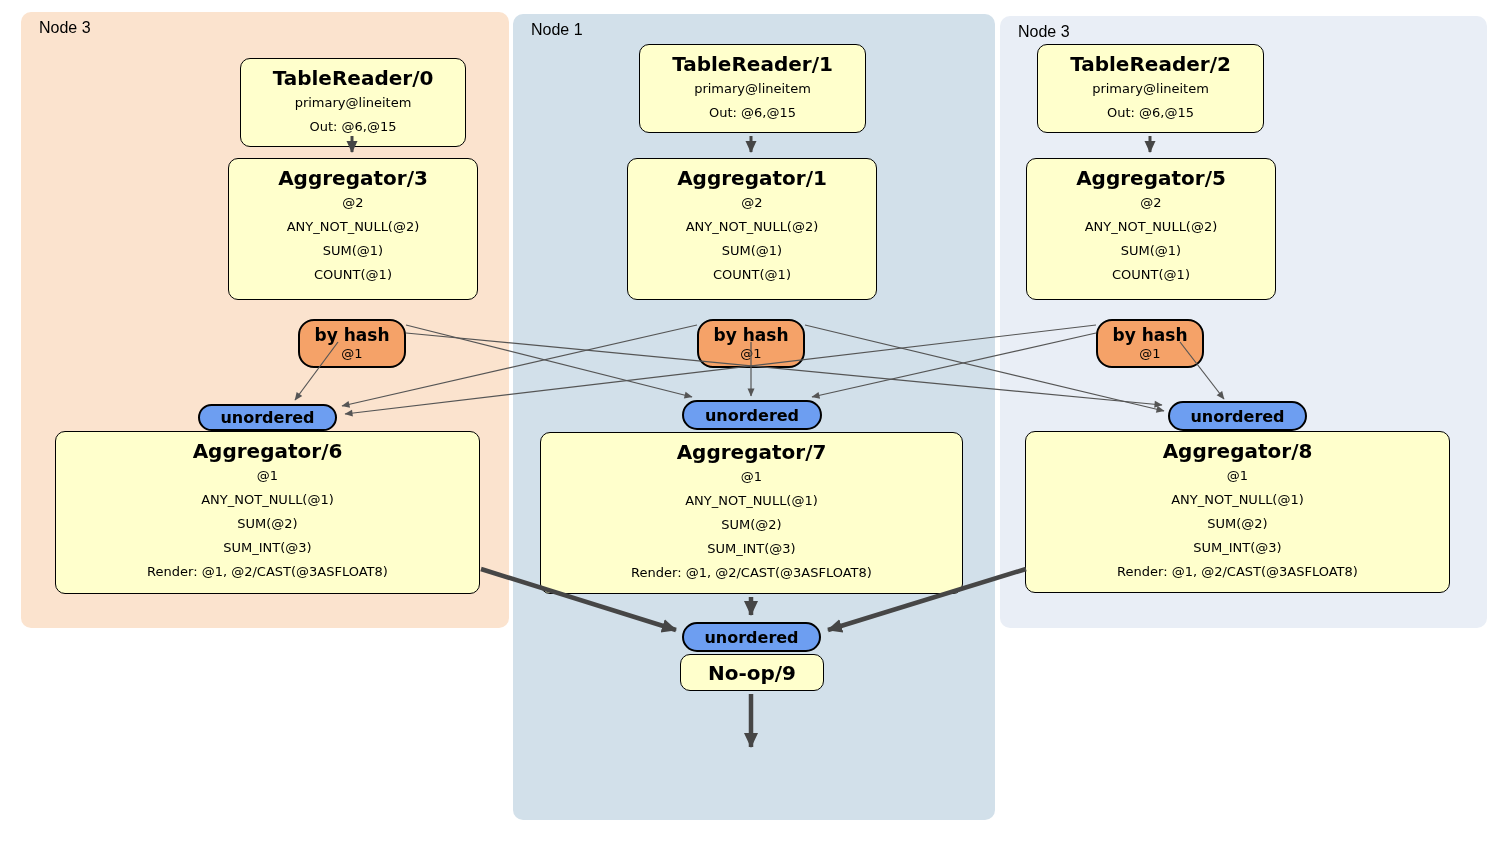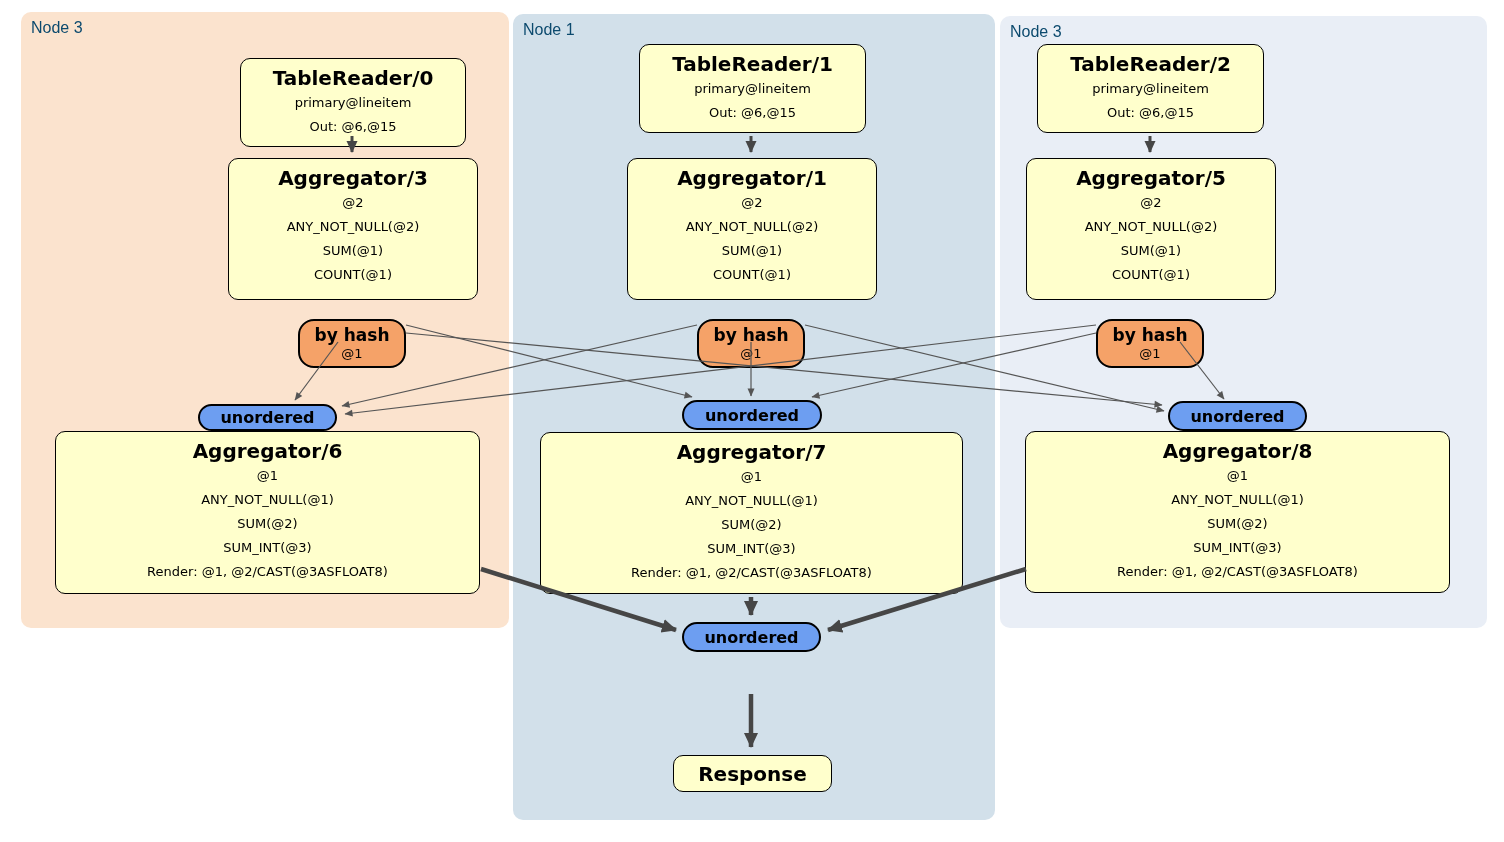--- a/index.html
+++ b/index.html
@@ -11,22 +11,22 @@
   html,body{background:var(--canvas_bg);}
   .canvas{
     position:relative;width:1504px;height:842px;background:var(--canvas_bg);
     font-family:"DejaVu Sans",sans-serif;color:#000;overflow:hidden;
   }
   .region{position:absolute;border-radius:10px;}
   .region-node3{left:21px;top:12px;width:488px;height:616px;background:var(--node3_bg);}
   .region-node1{left:513px;top:14px;width:482px;height:806px;background:var(--node1_bg);}
   .region-node2{left:1000px;top:16px;width:487px;height:612px;background:var(--node2_bg);}
   .region-label{
-    position:absolute;left:10px;top:7px;font-family:"Liberation Sans",sans-serif;
-    font-size:16px;color:#0c4a6e;
+    position:absolute;left:18px;top:7px;font-family:"Liberation Sans",sans-serif;
+    font-size:16px;color:#000000;
   }
   .proc{
     position:absolute;background:var(--processor_bg);border:1.5px solid var(--border);
     border-radius:10px;display:flex;flex-direction:column;align-items:center;
     padding-top:6px;text-align:center;z-index:2;
   }
   .proc-title{font-size:20px;font-weight:bold;line-height:26px;white-space:nowrap;}
   .proc-line{font-size:13px;line-height:24px;white-space:nowrap;}
   .proc-center{justify-content:center;padding-top:0;}
   .router{
@@ -146,22 +146,22 @@
     <div class="proc-line">@1</div>
     <div class="proc-line">ANY_NOT_NULL(@1)</div>
     <div class="proc-line">SUM(@2)</div>
     <div class="proc-line">SUM_INT(@3)</div>
     <div class="proc-line">Render: @1, @2/CAST(@3ASFLOAT8)</div>
   </div>
 
   <div class="sync" style="left:682px;top:622px;width:139px;height:30px">
     <div class="sync-label">unordered</div>
   </div>
-  <div class="proc proc-center" style="left:673px;top:755px;width:159px;height:37px">
-    <div class="proc-title">Response</div>
+  <div class="proc proc-center" style="left:680px;top:654px;width:144px;height:37px">
+    <div class="proc-title">No-op/9</div>
   </div>
 
   <svg class="edges" width="1504" height="842" viewBox="0 0 1504 842">
     <defs>
       <marker id="arrow-thin" markerUnits="userSpaceOnUse" markerWidth="10" markerHeight="9" refX="8" refY="4" orient="auto">
         <path d="M0.5,0.5 L8.5,4 L0.5,7.5 z" class="arrow-thin-fill"></path>
       </marker>
       <marker id="arrow-med" markerUnits="userSpaceOnUse" markerWidth="14" markerHeight="12" refX="11" refY="5.5" orient="auto">
         <path d="M0,0 L12,5.5 L0,11 z" class="arrow-thick-fill"></path>
       </marker>

